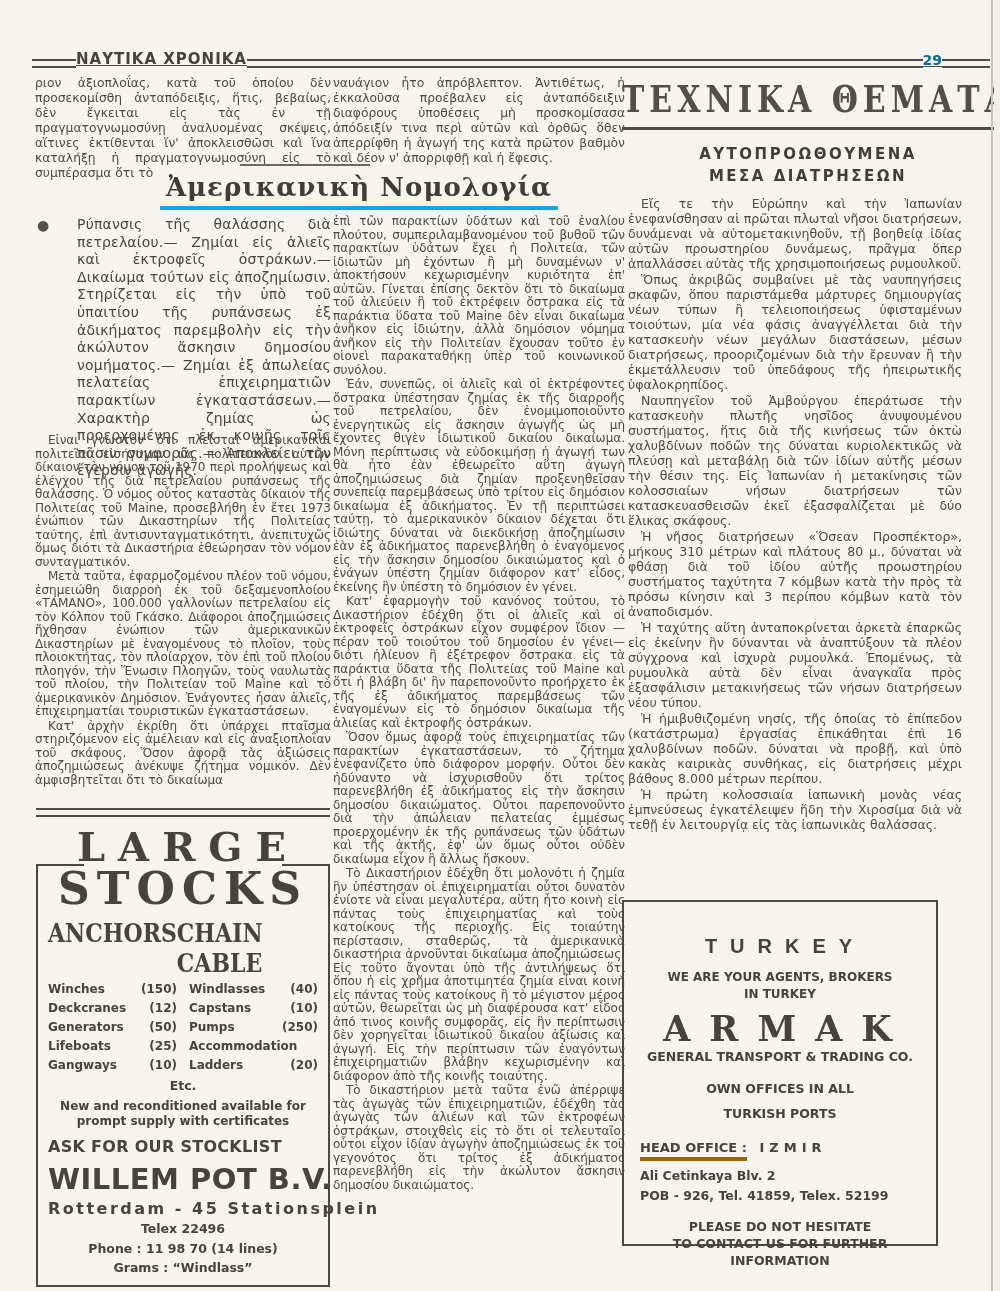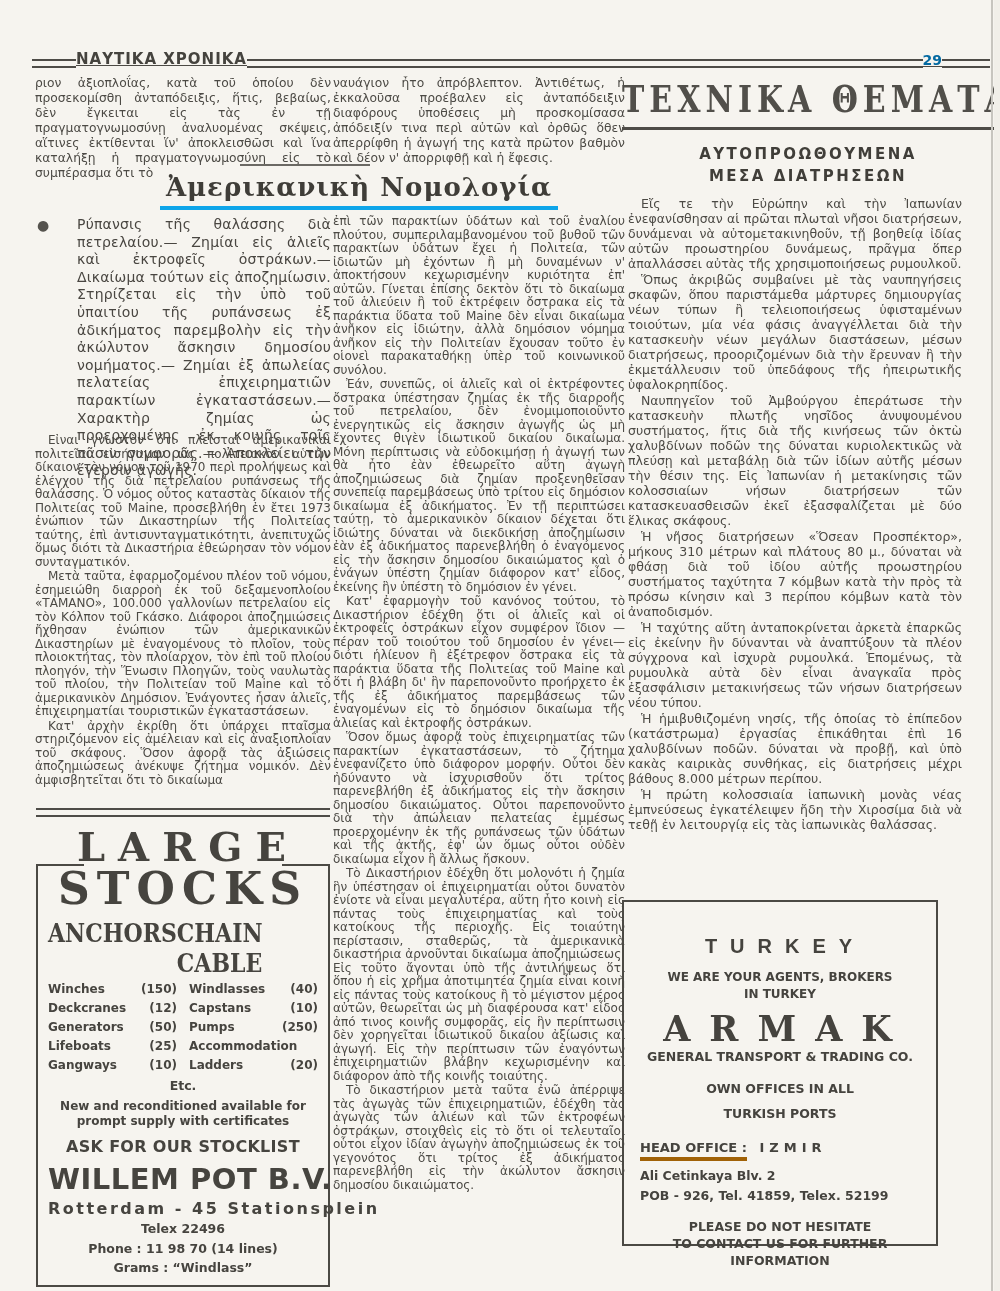--- a/index.html
+++ b/index.html
@@ -50,21 +50,21 @@
   .corner.cl{left:0;} .corner.cr{right:0;}
   .stocks-word{font-family:"DejaVu Serif",serif;font-weight:bold;font-size:44px;letter-spacing:7px;
     text-align:center;margin-top:-8px;line-height:50px;}
   .stocks-heads{display:flex;justify-content:space-between;margin-top:4px;
     font-family:"DejaVu Serif",serif;font-weight:bold;font-size:22px;transform:scaleY(1.15);transform-origin:top;}
   .stocks-items{display:flex;justify-content:space-between;margin-top:10px;gap:12px;}
   .ad-col{width:48.5%;}
   .ad-item{display:flex;justify-content:space-between;font-weight:bold;font-size:12px;line-height:19px;}
   .etc{text-align:center;font-weight:bold;font-size:12.5px;margin-top:3px;}
   .note{text-align:center;font-weight:bold;font-size:12px;line-height:14.5px;margin-top:6px;}
-  .cta{text-align:center;font-weight:bold;font-size:16px;margin-top:9px;letter-spacing:.3px;}
+  .cta{font-weight:bold;font-size:16px;margin-top:9px;letter-spacing:.3px;}
   .company{text-align:center;font-weight:bold;font-size:29px;margin-top:6px;letter-spacing:.5px;white-space:nowrap;}
   .addr{text-align:center;font-weight:bold;font-size:16px;letter-spacing:2.5px;margin-top:3px;white-space:nowrap;}
   .contact{text-align:center;font-weight:bold;font-size:12.5px;line-height:17.5px;margin-top:2px;}
   
   .armak{position:absolute;left:622px;top:900px;width:316px;height:346px;box-sizing:border-box;
     border:2.5px solid #4b4944;padding:12px 16px;color:#45433e;}
   .ak-country{font-family:Liberation Sans, sans-serif;font-weight:bold;font-size:20px;letter-spacing:13px;
     text-align:center;padding-left:10px;margin-top:21px;}
   .ak-tag{text-align:center;font-weight:bold;font-size:12px;line-height:17px;margin-top:11px;}
   .ak-co{font-family:"DejaVu Serif",serif;font-weight:bold;font-size:35px;letter-spacing:19px;

